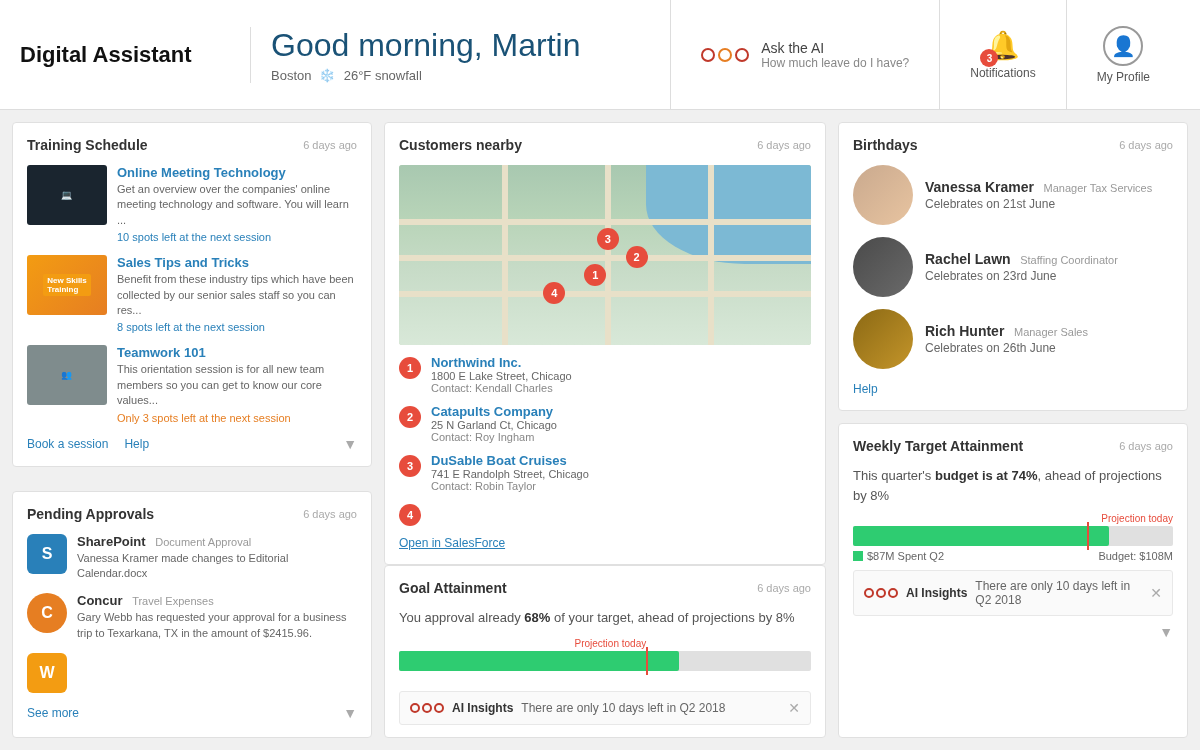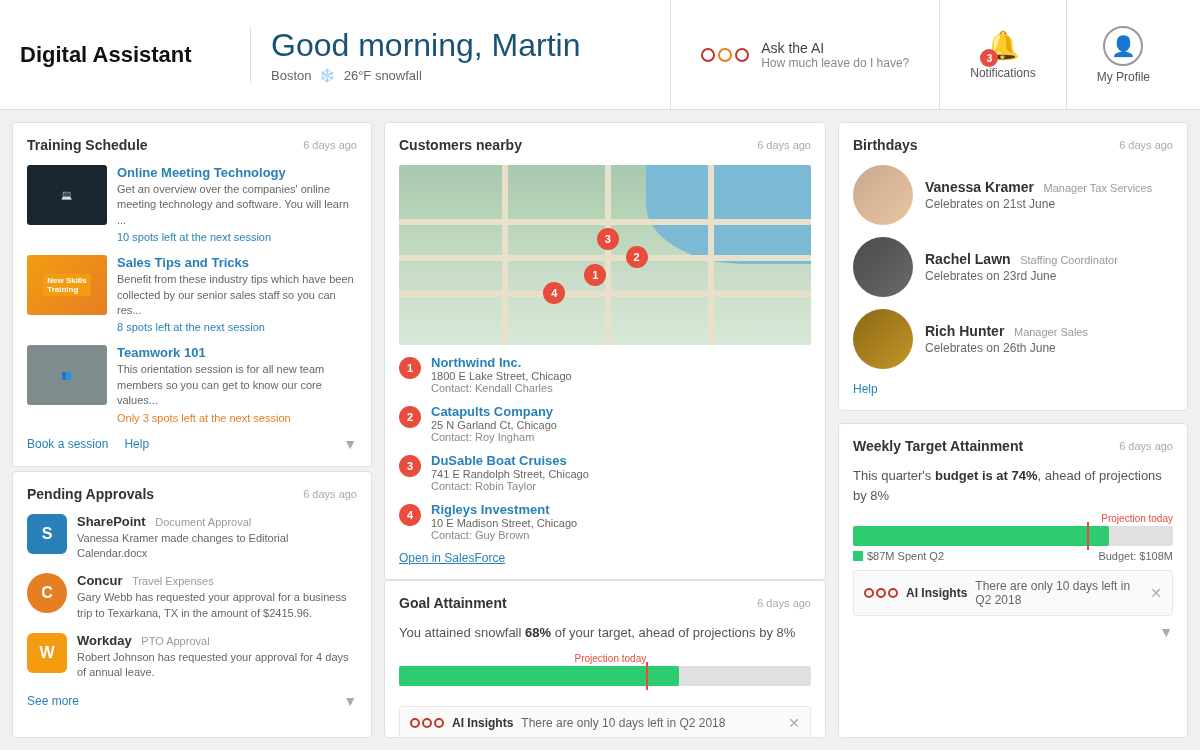--- a/index.html
+++ b/index.html
@@ -30,21 +30,21 @@
     
     .main { display: flex; gap: 12px; padding: 12px; height: calc(750px - 110px); }
 
     
     .card { background: #fff; border-radius: 4px; border: 1px solid #e0e0e0; padding: 14px; }
     .card-header { display: flex; align-items: center; justify-content: space-between; margin-bottom: 12px; }
     .card-title { font-size: 14px; font-weight: 600; color: #333; }
     .card-age { font-size: 11px; color: #aaa; margin-left: 8px; }
 
     
-    .col-left { display: flex; flex-direction: column; gap: 4px; width: 360px; flex-shrink: 0; overflow: hidden; }
+    .col-left { display: flex; flex-direction: column; gap: 24px; width: 360px; flex-shrink: 0; overflow: hidden; }
 
     
     .training-card { flex: 0 0 auto; }
     .training-item { display: flex; gap: 10px; margin-bottom: 12px; }
     .training-img { width: 80px; height: 60px; background: #ccc; border-radius: 3px; flex-shrink: 0; overflow: hidden; display: flex; align-items: center; justify-content: center; }
     .training-title { font-size: 13px; font-weight: 600; color: #2980b9; cursor: pointer; }
     .training-desc { font-size: 11px; color: #666; margin-top: 2px; line-height: 1.4; }
     .training-spots { font-size: 11px; margin-top: 3px; }
     .spots-blue { color: #2980b9; }
     .spots-orange { color: #e67e22; }
@@ -247,25 +247,20 @@
         <div class="approval-icon icon-concur">C</div>
         <div>
           <span class="approval-app">Concur</span>
           <span class="approval-type">Travel Expenses</span>
           <div class="approval-desc">Gary Webb has requested your approval for a business trip to Texarkana, TX in the amount of $2415.96.</div>
         </div>
       </div>
 
       <div class="approval-item">
         <div class="approval-icon icon-workday">W</div>
-        <div>
-          <span class="approval-app">Workday</span>
-          <span class="approval-type">PTO Approval</span>
-          <div class="approval-desc">Robert Johnson has requested your approval for 4 days of annual leave.</div>
-        </div>
       </div>
 
       <div class="pending-footer">
         <span class="see-more link-blue">See more</span>
         <span class="chevron-down">▼</span>
       </div>
     </div>
   </div>
 
   <div class="col-center">
@@ -312,37 +307,32 @@
       <div class="customer-item">
         <div class="customer-num">3</div>
         <div>
           <div class="customer-name">DuSable Boat Cruises</div>
           <div class="customer-addr">741 E Randolph Street, Chicago</div>
           <div class="customer-contact">Contact: Robin Taylor</div>
         </div>
       </div>
       <div class="customer-item">
         <div class="customer-num">4</div>
-        <div>
-          <div class="customer-name">Rigleys Investment</div>
-          <div class="customer-addr">10 E Madison Street, Chicago</div>
-          <div class="customer-contact">Contact: Guy Brown</div>
-        </div>
       </div>
 
       <a class="open-sf" href="#">Open in SalesForce</a>
     </div>
 
     <div class="card goal-card">
       <div class="card-header">
         <span class="card-title">Goal Attainment</span>
         <span class="card-age">6 days ago</span>
       </div>
       <div class="goal-text">
-        <span>You attained snowfall </span><strong>68%</strong><span> of your target, ahead of projections by 8%</span>
+        <span>You approval already </span><strong>68%</strong><span> of your target, ahead of projections by 8%</span>
       </div>
       <div style="position:relative;margin-bottom:20px;">
         <div style="text-align:right;padding-right:calc(100% - 60%);font-size:10px;color:#e74c3c;margin-bottom:2px;">Projection today</div>
         <div class="goal-bar-container">
           <div class="goal-bar-fill" style="width:68%;"></div>
           <div class="goal-projection-line" style="left:60%;"></div>
         </div>
       </div>
       <div class="ai-insights-bar">
         <div class="ai-insights-logo">

